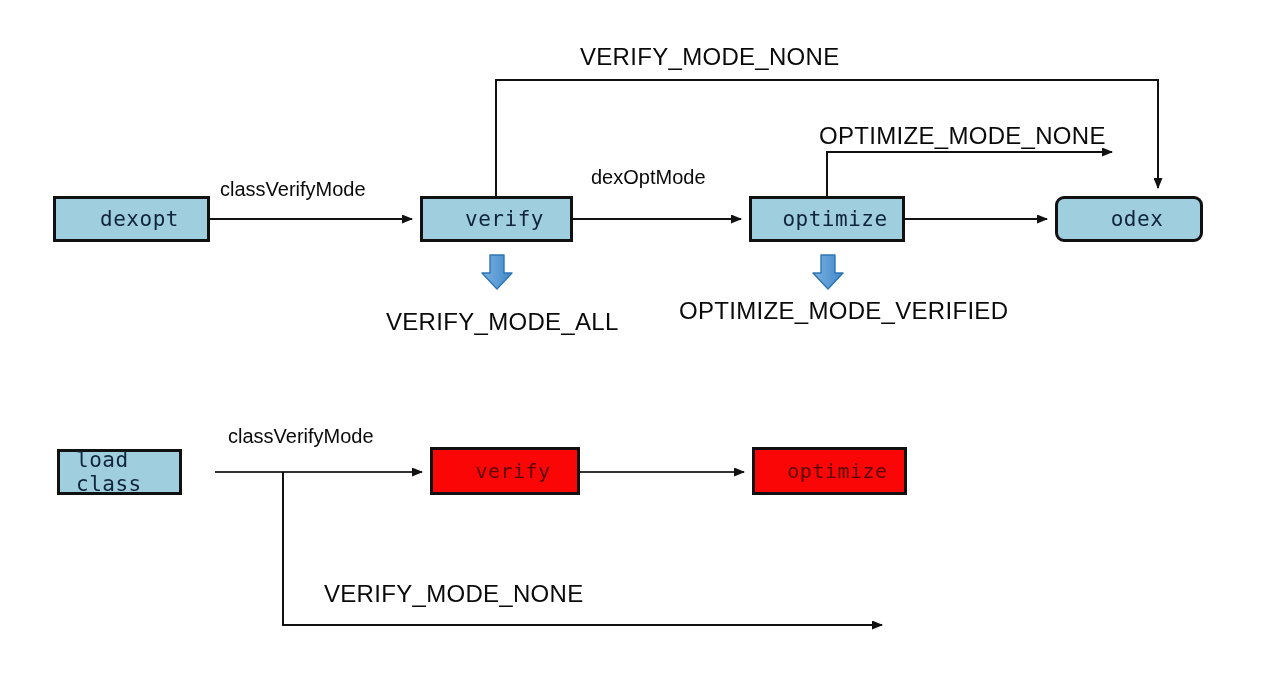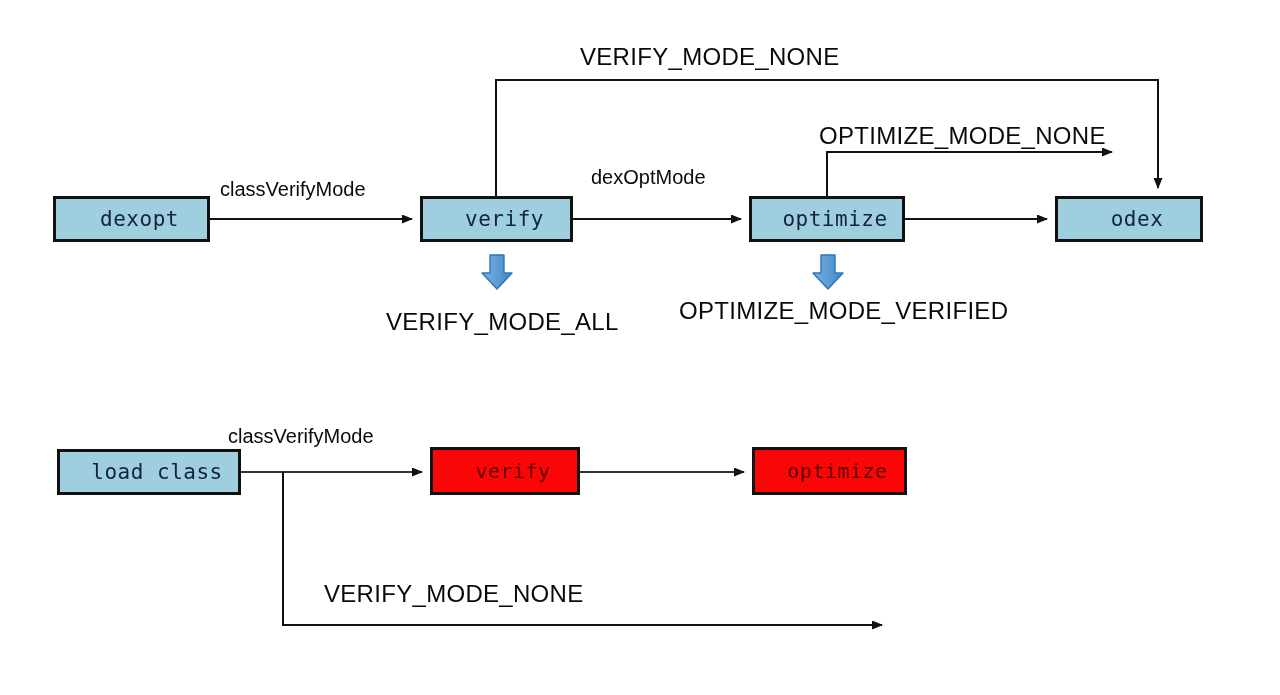--- a/index.html
+++ b/index.html
@@ -119,37 +119,37 @@
 </div>
 
 <div class="node blue" style="left:420px; top:196px; width:153px; height:46px;">
   <span>verify</span>
 </div>
 
 <div class="node blue" style="left:749px; top:196px; width:156px; height:46px;">
   <span>optimize</span>
 </div>
 
-<div class="node blue" style="left:1055px; top:196px; width:148px; height:46px;">
+<div class="node blue" style="left:1055px; top:196px; width:148px; height:46px;border-radius:9px;">
   <span>odex</span>
 </div>
 
 <div class="edge-label lbl-var" style="left:220px; top:178px;">classVerifyMode</div>
 
 <div class="edge-label lbl-var" style="left:591px; top:166px;">dexOptMode</div>
 
 <div class="edge-label lbl-const" style="left:580px; top:43px;">VERIFY_MODE_NONE</div>
 
 <div class="edge-label lbl-const" style="left:819px; top:113px;margin-top:9px;">OPTIMIZE_MODE_NONE</div>
 
 <div class="edge-label lbl-const" style="left:386px; top:308px;">VERIFY_MODE_ALL</div>
 
 <div class="edge-label lbl-const" style="left:679px; top:297px;">OPTIMIZE_MODE_VERIFIED</div>
 
-<div class="node blue" style="left:57px; top:449px; width:184px; height:46px;">
+<div class="node blue" style="left:57px; top:449px; width:125px; height:46px;">
   <span>load class</span>
 </div>
 
 <div class="node red" style="left:430px; top:447px; width:150px; height:48px;">
   <span>verify</span>
 </div>
 
 <div class="node red" style="left:752px; top:447px; width:155px; height:48px;">
   <span>optimize</span>
 </div>

